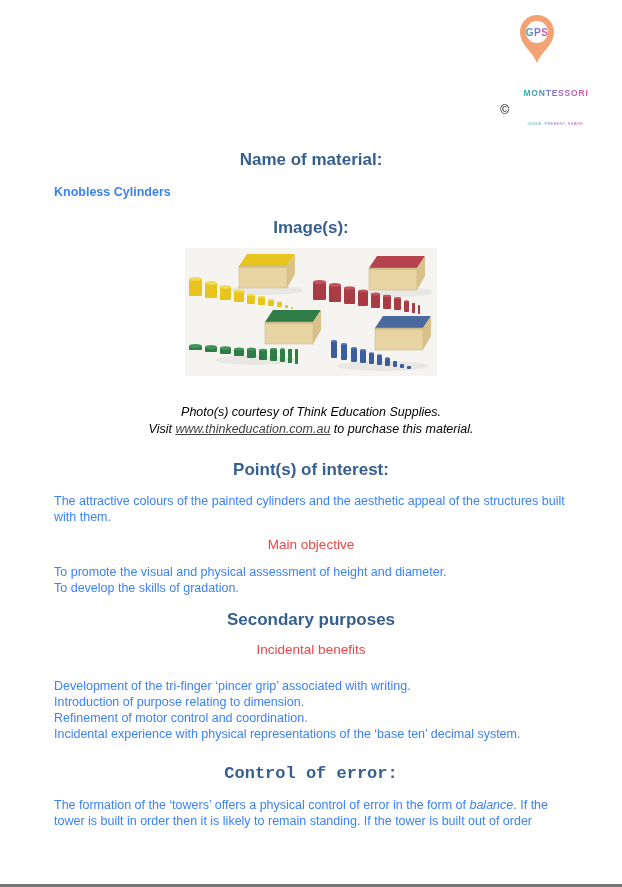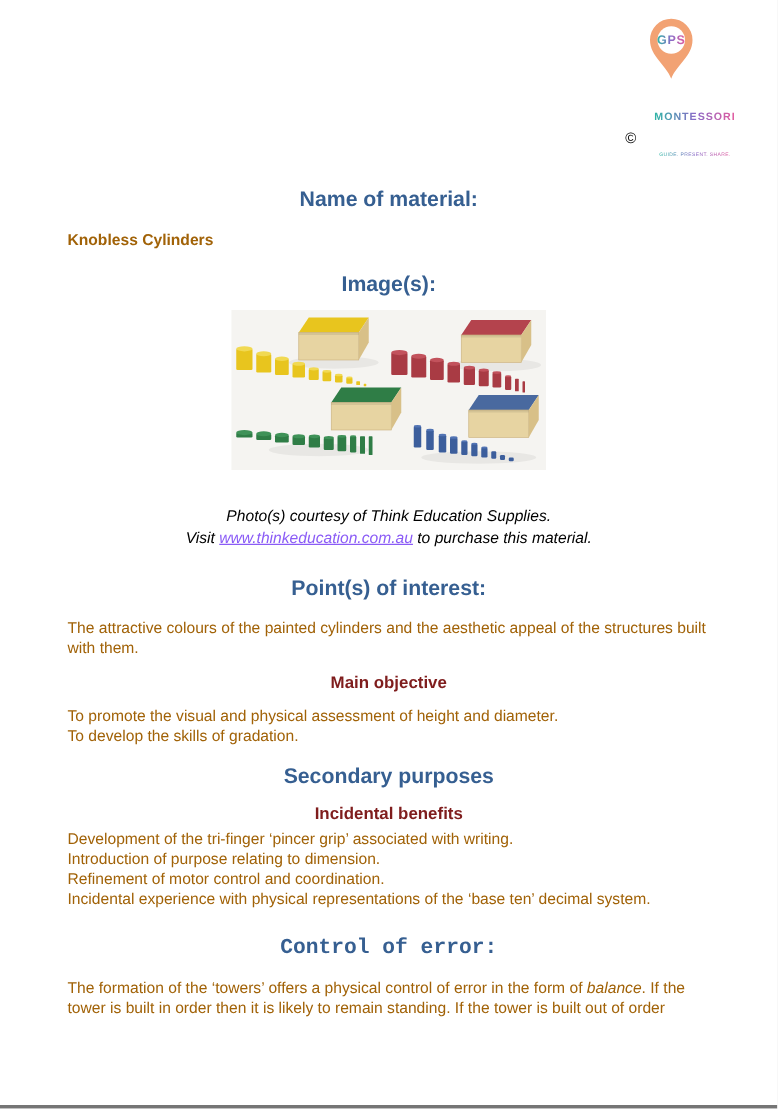--- a/index.html
+++ b/index.html
@@ -25,38 +25,38 @@
   .copyright { font-size:12px; color:#000; margin-bottom:9px; }
   .logo { display:flex; flex-direction:column; align-items:flex-start; width:86px;gap:22px; }
   .logo svg { display:block; }
   
   .content { padding:0 54px; }
   h1.sec {
     text-align:center; color:#365F91; font-size:17px; font-weight:bold;
     line-height:20px; letter-spacing:0;
   }
   h2.sub {
-    text-align:center; color:#7f1d1d; font-size:13.5px; font-weight:bold;
+    text-align:center; color:#ef4444; font-size:13.5px; font-weight:normal;
     line-height:16px;
   }
-  .body-text { font-size:12.5px; color:#a16207; line-height:16px; }
+  .body-text { font-size:12.5px; color:#3b82f6; line-height:16px; }
   .h-name   { margin-top:24px; }
   .material { margin-top:14px; font-weight:bold; }
   .h-images { margin-top:18px; }
   .photo-wrap { width:252px; margin:10px auto 0; }
   .caption { margin-top:24px; text-align:center; font-style:italic; font-size:12.5px; line-height:16.5px; }
-  .caption a { color:#8b5cf6; text-decoration:underline; cursor:pointer; }
+  .caption a { color:#404040; text-decoration:underline; cursor:pointer; }
   .h-poi    { margin-top:23px; }
   .p-poi    { margin-top:13px; }
   .h-primary{ margin-top:22px; }
   .sub-main { margin-top:12px; }
   .p-primary{ margin-top:11px; }
   .h-second { margin-top:14px; }
   .sub-inc  { margin-top:12px; }
-  .p-second { margin-top:4px; }
+  .p-second { margin-top:20px; }
   .h-coe    { margin-top:22px;font-family:Liberation Mono, monospace; }
   .p-coe    { margin-top:13px; }
   .p-coe em { font-style:italic; }
 </style>
 </head>
 <body>
 
 <div class="page">
 
   <div class="logo-row">

